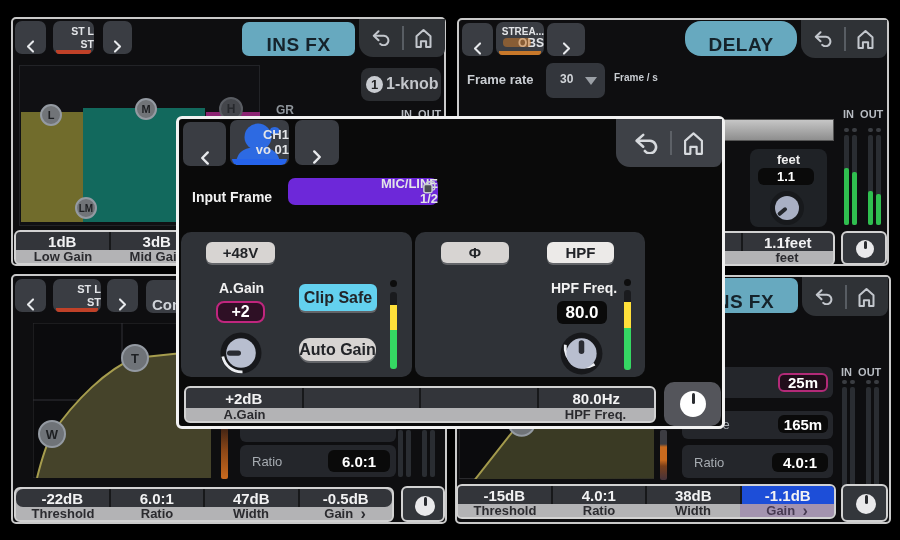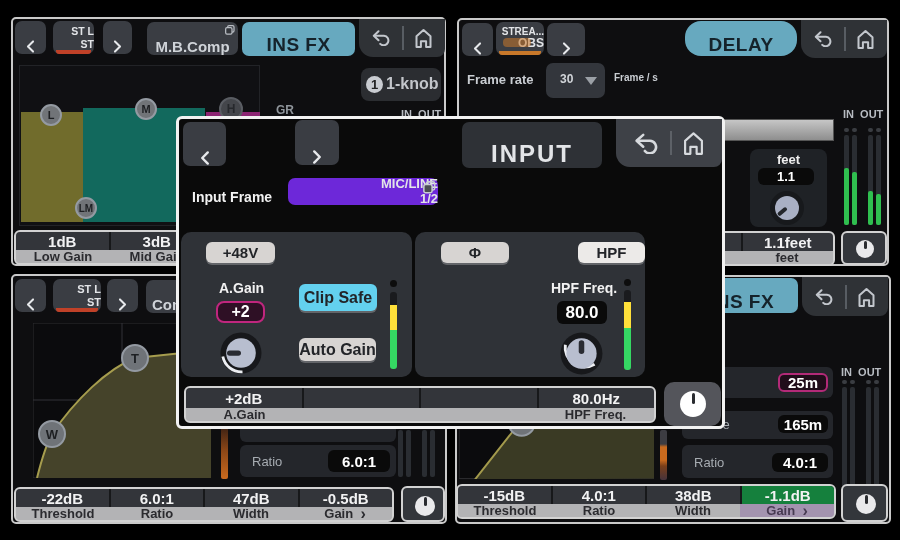--- a/index.html
+++ b/index.html
@@ -39,26 +39,20 @@
  <div class="btn btn2" style="left:40px;top:2px;width:41px;height:33px;font-size:10.5px;">
    <span>ST L</span>
       <span>ST</span>
    <div class="abs" style="left:3px;bottom:0;width:35px;height:4px;background:#c04128;border-radius:0 0 3px 3px;"></div>
  </div>
  <div class="btn" style="left:90px;top:2px;width:29px;height:33px;">
    <svg width="11" height="15" viewBox="0 0 13 17">
         <path d="M3.5 2.5 L9.5 8.5 L3.5 14.5" stroke="#e7e9ec" stroke-width="2.4" fill="none" stroke-linecap="round" stroke-linejoin="round"></path>
       </svg>
  </div>
- <div class="btn" style="left:134px;top:3px;width:91px;height:33px;font-size:15px;color:#cfd3d8;">M.B.Comp
-   <svg class="abs" style="right:3px;top:3px;" width="10" height="10" viewBox="0 0 12 12">
-        <rect x="3.2" y="0.8" width="7.6" height="7.6" rx="1.6" fill="none" stroke="#b9bdc3" stroke-width="1.5"></rect>
-        <rect x="0.8" y="3.2" width="7.6" height="7.6" rx="1.6" fill="#34373c" stroke="#b9bdc3" stroke-width="1.5"></rect>
-      </svg>
- </div>
  <div class="btn teal" style="left:229px;top:3px;width:113px;height:34px;">INS FX</div>
  <div class="bh" style="left:346px;top:0;width:86px;height:38px;">
    <svg width="20" height="16" viewBox="0 0 20 16">
         <path d="M6.5 1.2 L1.8 5.7 L6.5 10.2" stroke="#c3c7cd" stroke-width="2" fill="none" stroke-linecap="round" stroke-linejoin="round"></path>
         <path d="M2.6 5.7 H12 A4.8 4.8 0 1 1 8.2 13.9" stroke="#c3c7cd" stroke-width="2" fill="none" stroke-linecap="round"></path>
       </svg>
    <div class="div"></div>
    <svg width="19" height="20" viewBox="0 0 19 20">
         <path d="M2.5 19 V8.2 L9.5 2 L16.5 8.2 V19 H12.1 V13.2 H6.9 V19 Z" fill="none" stroke="#c3c7cd" stroke-width="2" stroke-linejoin="round"></path>
       </svg>
@@ -217,21 +211,21 @@
    <div class="txt" style="left:12px;top:9px;font-size:13px;color:#a7acb2;font-weight:normal;">Ratio</div>
    <div class="vbox" style="right:6px;top:5px;width:62px;height:22px;font-size:15px;">6.0:1</div>
  </div>
 
  <div class="mtr" style="left:385px;top:154px;width:5px;height:47px;"></div>
  <div class="mtr" style="left:393px;top:154px;width:5px;height:47px;"></div>
  <div class="mtr" style="left:409px;top:154px;width:5px;height:47px;"></div>
  <div class="mtr" style="left:417px;top:154px;width:5px;height:47px;"></div>
 
  <div class="strip" style="left:1px;top:211px;width:380px;height:35px;">
-   <div class="srow" style="height:18px;">
+   <div class="srow" style="height:18px;border-radius:7px;">
         <div class="scell">-22dB</div>
         <div class="scell">6.0:1</div>
         <div class="scell">47dB</div>
         <div class="scell">-0.5dB</div>
       </div>
    <div class="lrow" style="height:13px;">
         <div class="lcell">Threshold</div>
         <div class="lcell">Ratio</div>
         <div class="lcell">Width</div>
         <div class="lcell">Gain&nbsp;&nbsp;<span style="font-size:16px;">›</span></div>
@@ -285,21 +279,21 @@
  <div class="mtr" style="left:385px;top:110px;width:5px;height:100px;"></div>
  <div class="mtr" style="left:393px;top:110px;width:5px;height:100px;"></div>
  <div class="mtr" style="left:409px;top:110px;width:5px;height:100px;"></div>
  <div class="mtr" style="left:417px;top:110px;width:5px;height:100px;"></div>
 
  <div class="strip" style="left:-1px;top:207px;width:380px;height:35px;">
    <div class="srow" style="height:18px;">
         <div class="scell">-15dB</div>
         <div class="scell">4.0:1</div>
         <div class="scell">38dB</div>
-        <div class="scell" style="background:#15803d;">-1.1dB</div>
+        <div class="scell" style="background:#1d4ed8;">-1.1dB</div>
       </div>
    <div class="lrow" style="height:13px;">
         <div class="lcell">Threshold</div>
         <div class="lcell">Ratio</div>
         <div class="lcell">Width</div>
         <div class="lcell" style="background:#a393af;color:#473a52;">Gain&nbsp;&nbsp;<span style="font-size:16px;">›</span></div>
       </div>
  </div>
  <div class="kpanel" style="left:384px;top:207px;width:47px;height:38px;">
    <div class="kwhite" style="left:13px;top:8px;width:20px;height:20px;"></div>
@@ -307,26 +301,35 @@
  </div>
 </div>
 
 <div class="abs" style="left:176px;top:116px;width:549px;height:313px;background:#0a0a0a;border:3px solid #f2f2f2;border-radius:6px;">
 
  <div class="btn" style="left:4px;top:3px;width:43px;height:44px;">
    <svg width="12" height="16" viewBox="0 0 13 17">
         <path d="M9.5 2.5 L3.5 8.5 L9.5 14.5" stroke="#e7e9ec" stroke-width="2.6" fill="none" stroke-linecap="round" stroke-linejoin="round"></path>
       </svg>
  </div>
+ <div class="btn btn2" style="left:51px;top:1px;width:59px;height:45px;font-size:13px;overflow:hidden;">
+   <svg class="abs" style="left:0;top:0;" width="59" height="45" viewBox="0 0 59 45">
+        <circle cx="28" cy="17" r="13.5" fill="#2d6ae2"></circle>
+        <path d="M6 45 C6 31 16 27 28 27 C41 27 50 32 50 45 Z" fill="#2d6ae2"></path>
+        <path d="M41 8 q6 -3 9 2 l-3 5 q-5 0 -8 -3 Z" fill="#2d6ae2"></path>
+      </svg>
+   <span style="position:relative;">CH1</span>
+      <span style="position:relative;">vo 01</span>
+   <div class="abs" style="left:2px;bottom:0;width:55px;height:6px;background:#2563eb;border-radius:0 0 6px 6px;"></div>
+ </div>
  <div class="btn" style="left:116px;top:1px;width:44px;height:45px;">
    <svg width="12" height="16" viewBox="0 0 13 17">
         <path d="M3.5 2.5 L9.5 8.5 L3.5 14.5" stroke="#e7e9ec" stroke-width="2.6" fill="none" stroke-linecap="round" stroke-linejoin="round"></path>
       </svg>
  </div>
- <div class="btn" style="left:283px;top:3px;width:140px;height:46px;font-size:24px;letter-spacing:2px;background:#2e3136;">INPUT</div>
  <div class="bh" style="left:437px;top:0;width:106px;height:48px;background:#3e4147;">
    <svg width="26" height="21" viewBox="0 0 22 17">
         <path d="M7.8 1.2 L2.2 6.2 L7.8 11.2" stroke="#d7dade" stroke-width="2.2" fill="none" stroke-linecap="round" stroke-linejoin="round"></path>
         <path d="M3 6.2 H13.5 A5.3 5.3 0 1 1 9.2 14.8" stroke="#d7dade" stroke-width="2.2" fill="none" stroke-linecap="round"></path>
       </svg>
    <div class="div" style="background:#5d6167;"></div>
    <svg width="23" height="24" viewBox="0 0 19 20">
         <path d="M2.5 19 V8.2 L9.5 2 L16.5 8.2 V19 H12.1 V13.2 H6.9 V19 Z" fill="none" stroke="#d7dade" stroke-width="1.8" stroke-linejoin="round"></path>
       </svg>
  </div>
@@ -344,28 +347,28 @@
    <div class="lightbtn" style="left:25px;top:10px;width:69px;height:21px;font-size:15px;">+48V</div>
    <div class="txt" style="left:38px;top:48px;font-size:14px;color:#f2f2f2;">A.Gain</div>
    <div class="abs" style="left:35px;top:69px;width:49px;height:22px;background:#2e1025;border:2.5px solid #c0267e;border-radius:8px;color:#fff;font-weight:bold;font-size:16px;display:flex;align-items:center;justify-content:center;">+2</div>
    <svg class="abs" style="left:38px;top:99px;" width="44" height="44" viewBox="0 0 44 44">
      <circle cx="22" cy="22" r="20.5" fill="#17181b"></circle>
      <path d="M3.8 25.5 A19 19 0 0 0 23.5 40.8" fill="none" stroke="#eceef2" stroke-width="2.8"></path>
      <circle cx="22" cy="22" r="14.8" fill="#b8becf"></circle>
      <rect x="8 " y="19.4" width="14" height="5.4" rx="2.7" fill="#2a2c33"></rect>
    </svg>
    <div class="lightbtn" style="left:118px;top:52px;width:78px;height:27px;font-size:16px;background:#63d1ef;">Clip Safe</div>
-   <div class="lightbtn" style="left:118px;top:106px;width:77px;height:23px;font-size:16px;">Auto Gain</div>
+   <div class="lightbtn" style="left:118px;top:106px;width:77px;height:23px;font-size:16px;border-radius:11px;">Auto Gain</div>
    <div class="abs" style="left:209px;top:48px;width:7px;height:7px;background:#0d0d0d;border-radius:50%;"></div>
    <div class="abs" style="left:209px;top:60px;width:7px;height:77px;border-radius:3px;background:linear-gradient(180deg,#1a1b1e 0%,#1a1b1e 17%,#ffe03a 17%,#ffe03a 49%,#35d863 49%,#35d863 100%);"></div>
  </div>
 
  <div class="abs" style="left:236px;top:113px;width:230px;height:145px;background:#2f3237;border-radius:10px;">
    <div class="lightbtn" style="left:26px;top:10px;width:68px;height:21px;font-size:15px;">Φ</div>
-   <div class="lightbtn" style="left:132px;top:10px;width:67px;height:21px;font-size:15px;background:#eceae8;margin-left:31px;">HPF</div>
+   <div class="lightbtn" style="left:132px;top:10px;width:67px;height:21px;font-size:15px;background:#eceae8;">HPF</div>
    <div class="txt" style="left:136px;top:48px;font-size:14px;color:#f2f2f2;">HPF Freq.</div>
    <div class="vbox" style="left:142px;top:69px;width:50px;height:23px;font-size:17px;">80.0</div>
    <svg class="abs" style="left:144px;top:99px;" width="45" height="45" viewBox="0 0 44 44">
      <circle cx="22" cy="22" r="20.5" fill="#17181b"></circle>
      <path d="M6.2 13.5 A19 19 0 0 0 34.8 32.5" fill="none" stroke="#eceef2" stroke-width="2.8"></path>
      <circle cx="22" cy="22" r="14.8" fill="#b8becf"></circle>
      <rect x="19.3" y="9" width="5.4" height="13.5" rx="2.7" fill="#2a2c33"></rect>
    </svg>
    <div class="abs" style="left:209px;top:47px;width:7px;height:7px;background:#0d0d0d;border-radius:50%;"></div>
    <div class="abs" style="left:209px;top:58px;width:7px;height:80px;border-radius:3px;background:linear-gradient(180deg,#1a1b1e 0%,#1a1b1e 15%,#ffe03a 15%,#ffe03a 47%,#35d863 47%,#35d863 100%);"></div>

